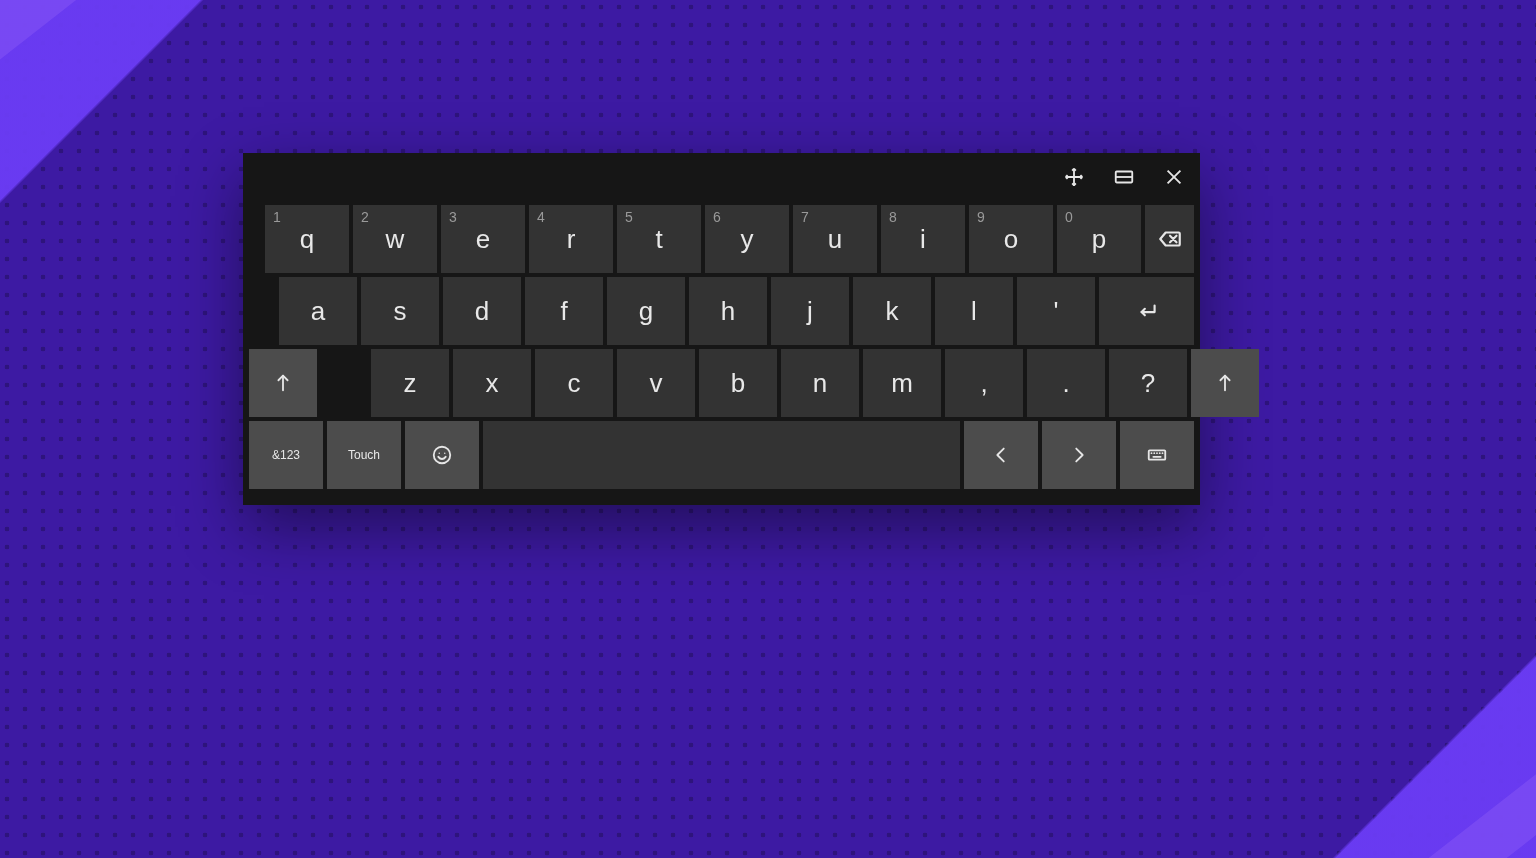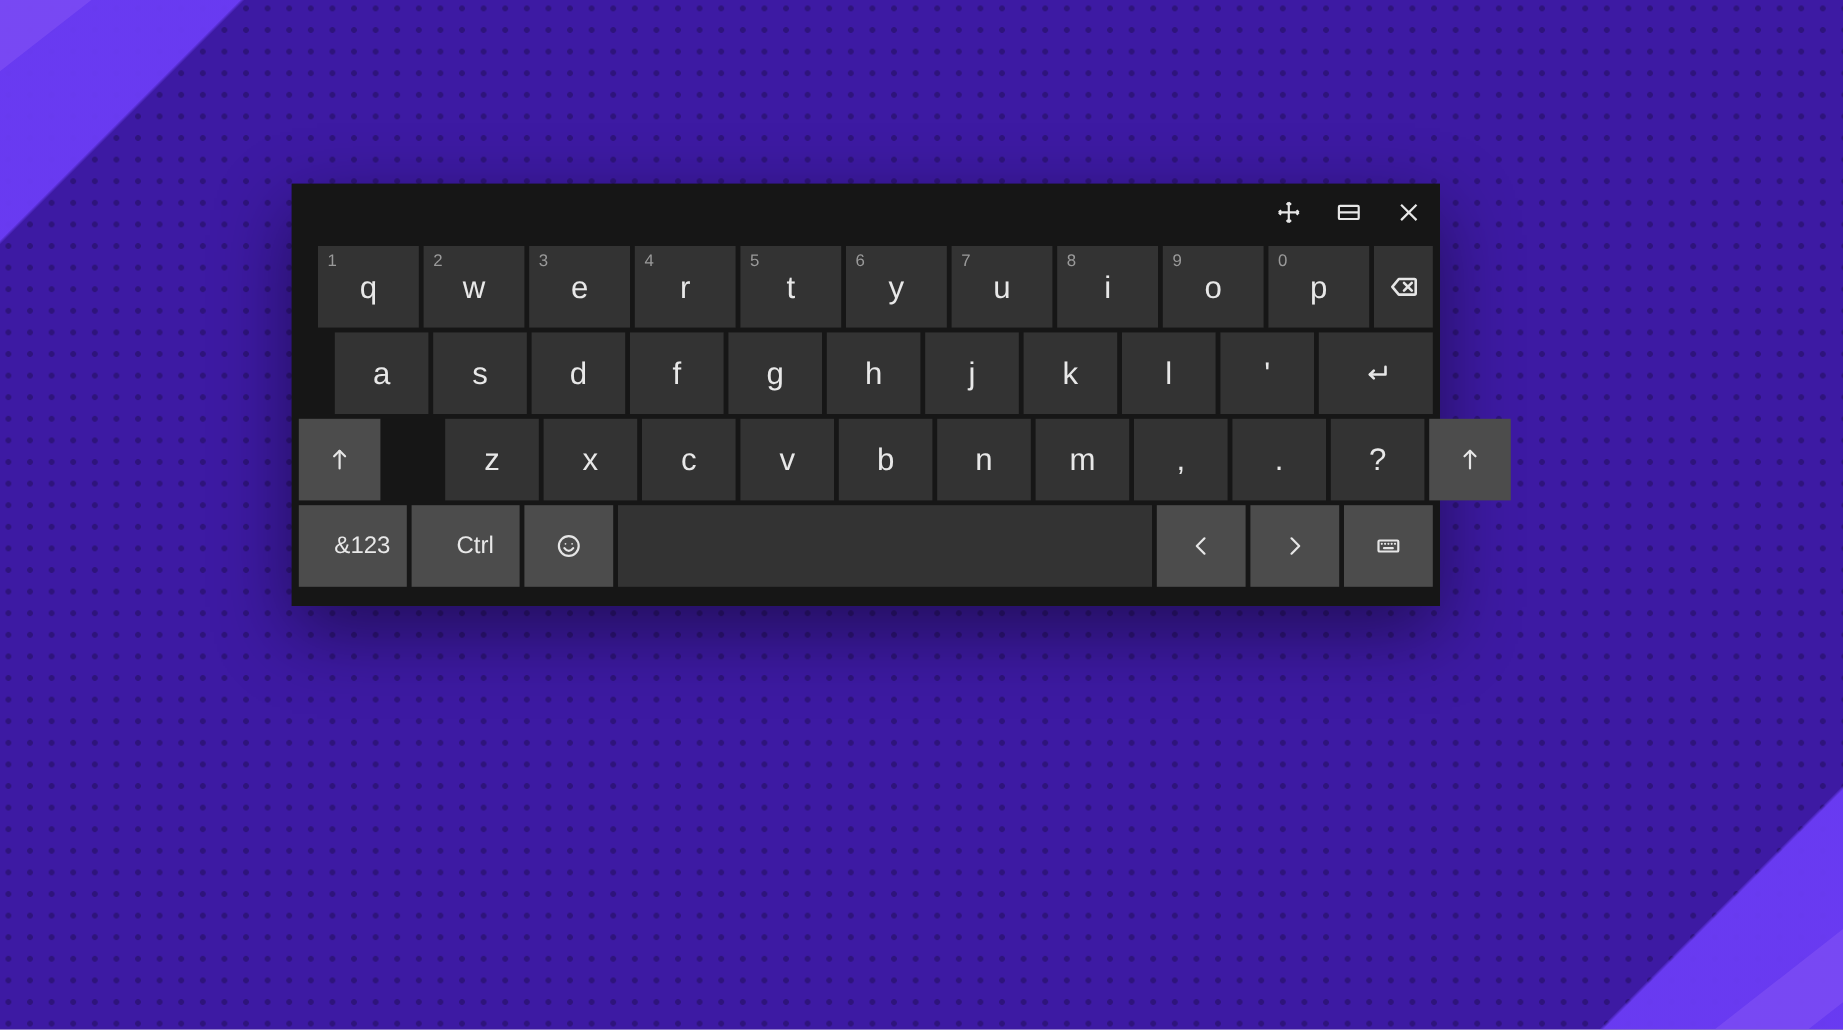--- a/index.html
+++ b/index.html
@@ -53,21 +53,21 @@
     position:relative;padding:4px 6px 6px 6px;
     display:flex;flex-direction:column;gap:4px;
   }
   .row{display:flex;gap:4px;}
   .key{
     background:#333;color:#e8e8e8;font-size:26px;font-weight:400;
     display:flex;align-items:center;justify-content:center;
     height:68px;position:relative;user-select:none;
   }
   .key.light{background:#4c4c4c;}
-  .key.small{font-size:20px;padding-left:16px;}
+  .key.small{font-size:12px;}
   .key .sup{
     position:absolute;left:8px;top:4px;font-size:14px;color:#9a9a9a;font-weight:400;
   }
   .key svg{width:22px;height:22px;stroke:#e6e6e6;fill:none;stroke-width:2;stroke-linecap:round;stroke-linejoin:round;}
   .key.wide svg{width:26px;height:26px;}
 
   
   .r1 .key.letter{flex:0 0 84px;}
   .r1 .indent{flex:0 0 12px;background:transparent;}
   .r1 .key.bksp{flex:1 1 auto;}
@@ -258,21 +258,21 @@
               <path d="M7 9l5-5 5 5"></path>
             </svg>
         </div>
       </div>
 
       <div class="row r4">
         <div class="key sym light small">
             <span>&amp;123</span>
           </div>
         <div class="key ctl light small">
-            <span>Ctrl</span>
+            <span>Touch</span>
           </div>
         <div class="key emoji light">
           <svg viewBox="0 0 24 24">
             <circle cx="12" cy="12" r="9"></circle>
             <circle cx="9" cy="10" r="0.8" fill="#e6e6e6" stroke="none"></circle>
             <circle cx="15" cy="10" r="0.8" fill="#e6e6e6" stroke="none"></circle>
             <path d="M8 14c1.2 1.6 2.6 2.4 4 2.4s2.8-.8 4-2.4"></path>
           </svg>
         </div>
         <div class="key space"></div>

